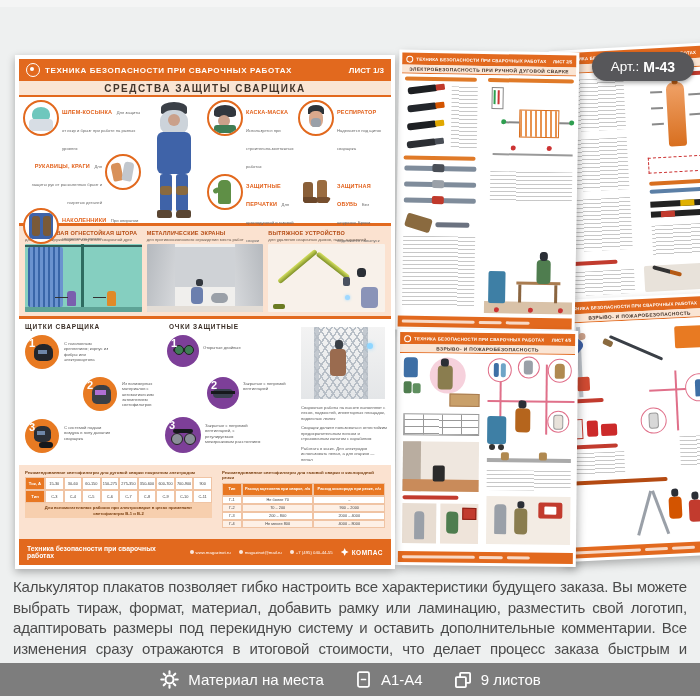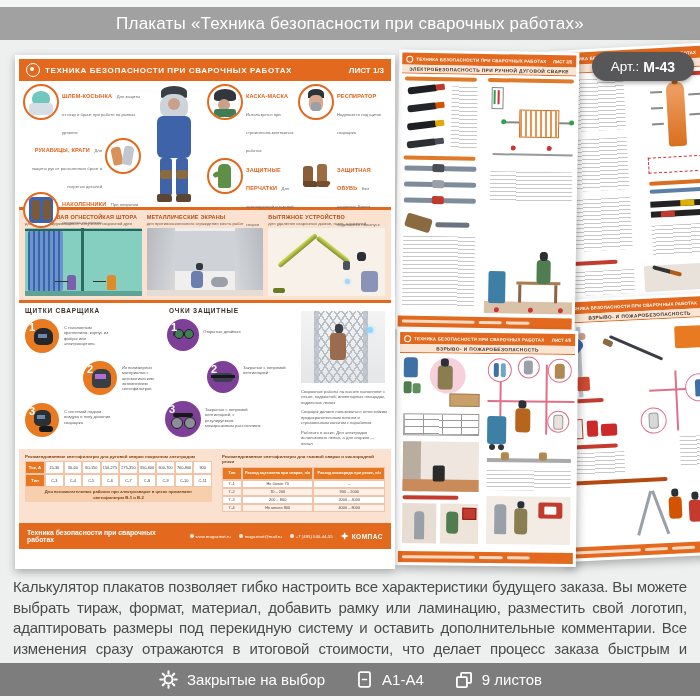--- a/index.html
+++ b/index.html
@@ -107,32 +107,30 @@
   .txtlines{position:absolute;background:repeating-linear-gradient(#9a9a9a 0 1px,transparent 1px 4px);opacity:.55;}
   .capbar{position:absolute;height:4px;background:#e07a28;border-radius:2px;}
   .redbar{position:absolute;height:4px;background:#c23b2e;border-radius:2px;}
 </style>
 </head>
 <body>
 
 <div class="stage">
   <div class="top-strip"></div>
 
-  <div class="header-bar">
-    <span>Плакаты «Техника безопасности при сварочных работах»</span>
-  </div>
 
   <div class="poster1">
     <div class="p1-head">
       <span class="p1-logo">
           <i></i>
         </span>
       <span class="p1-title">ТЕХНИКА БЕЗОПАСНОСТИ ПРИ СВАРОЧНЫХ РАБОТАХ</span>
       <span class="p1-sheet">ЛИСТ 1/3</span>
     </div>
+    <div class="p1-sub">СРЕДСТВА ЗАЩИТЫ СВАРЩИКА</div>
 
     <div class="ppe-zone">
       <div class="ppe-col1">
         <div class="ppe">
           <span class="pcirc">
             <i style="left:7px;top:5px;width:18px;height:14px;background:#6fc7bd;border-radius:50% 50% 35% 35%;"></i>
             <i style="left:4px;top:17px;width:24px;height:12px;background:#d7dde4;border-radius:4px 4px 0 0;"></i>
           </span>
           <span class="ptxt"><span class="pname">ШЛЕМ-КОСЫНКА</span>
           <span class="pdesc">Для защиты от искр и брызг при работе на разных уровнях</span></span>
@@ -613,21 +611,21 @@
   <div class="descr">Калькулятор плакатов позволяет гибко настроить все характеристики будущего заказа. Вы можете выбрать тираж, формат, материал, добавить рамку или ламинацию, разместить свой логотип, адаптировать размеры под перекидную систему и оставить дополнительные комментарии. Все изменения сразу отражаются в итоговой стоимости, что делает процесс заказа быстрым и прозрачным</div>
 
   <div class="footer-bar">
     <div class="fitem">
       <svg viewBox="0 0 24 24" width="21" height="21">
         <g fill="none" stroke="#fff" stroke-width="2.4" stroke-linecap="round">
           <circle cx="12" cy="12" r="4.6"></circle>
           <path d="M12 2.6v2.6M12 18.8v2.6M2.6 12h2.6M18.8 12h2.6M5.4 5.4l1.8 1.8M16.8 16.8l1.8 1.8M18.6 5.4l-1.8 1.8M7.2 16.8l-1.8 1.8"></path>
         </g>
       </svg>
-      <span>Закрытые на выбор</span>
+      <span>Материал на места</span>
     </div>
     <div class="fitem">
       <svg viewBox="0 0 24 24" width="19" height="19">
         <g fill="none" stroke="#fff" stroke-width="2.2" stroke-linejoin="round" stroke-linecap="round">
           <rect x="5" y="2.6" width="14" height="18.8" rx="2"></rect>
           <path d="M9.5 12h5"></path>
         </g>
       </svg>
       <span>А1-А4</span>
     </div>

